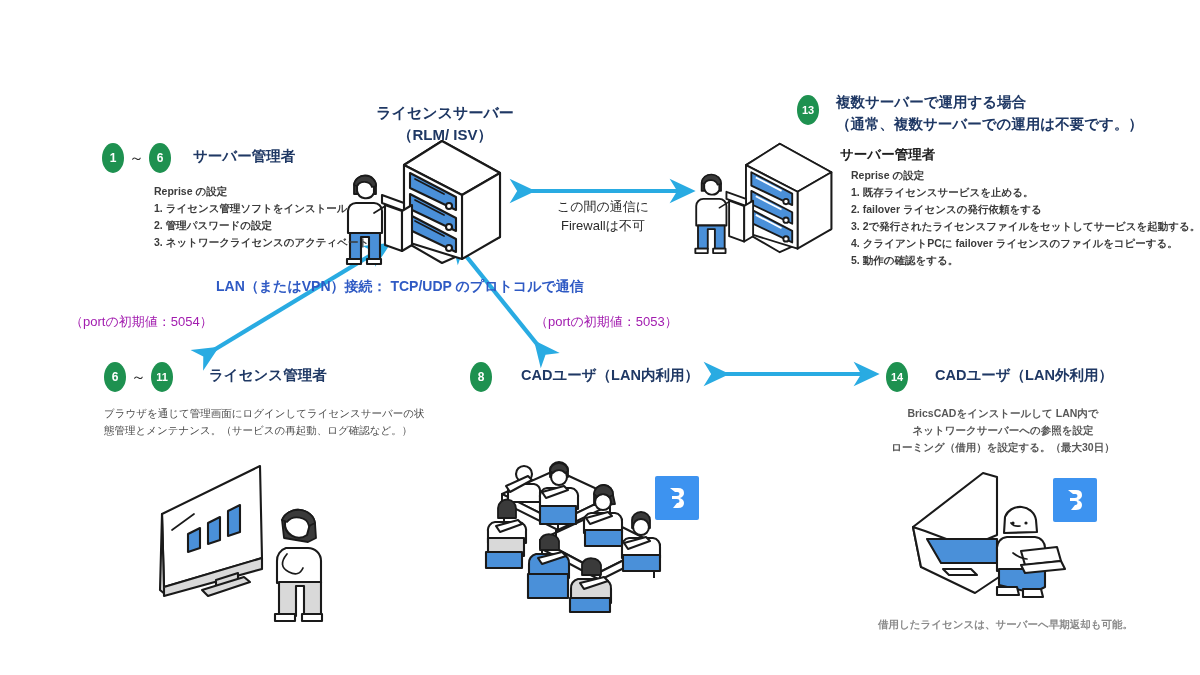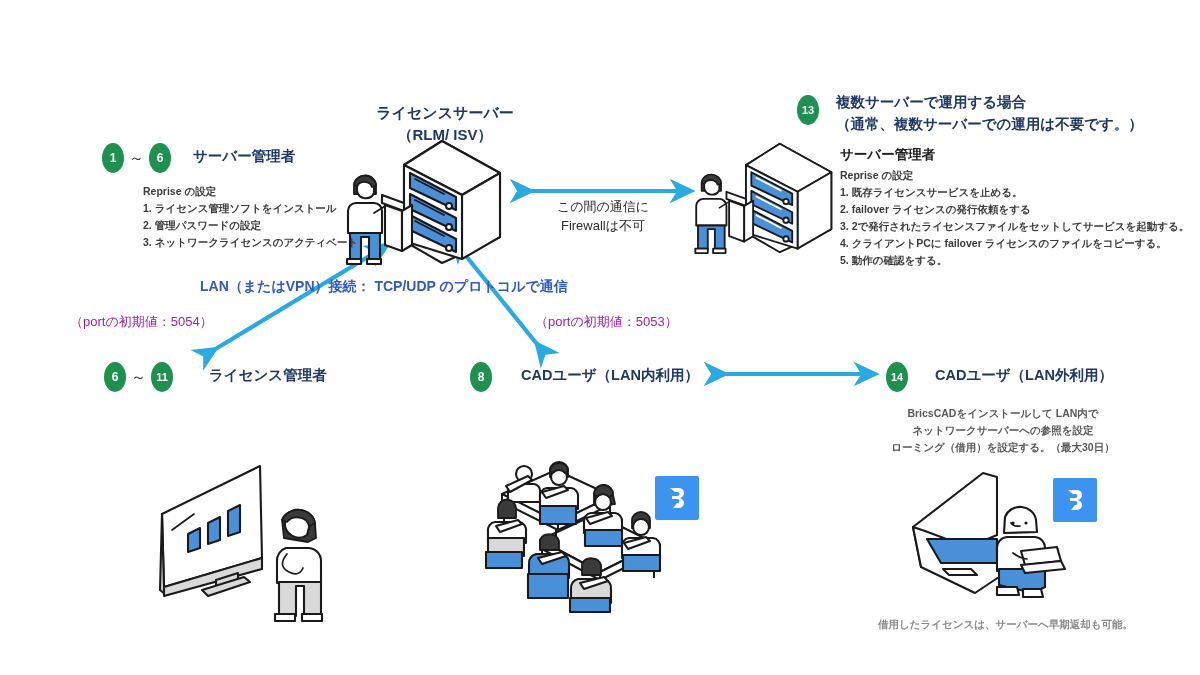--- a/index.html
+++ b/index.html
@@ -24,20 +24,21 @@
     color:#1f3864;font-weight:bold;font-size:14.5px;line-height:1.5;
     white-space:nowrap;
   }
   .heading-dark{
     color:#202020;font-weight:bold;font-size:13.5px;line-height:1.5;
     white-space:nowrap;
   }
   .sub-dark{
     color:#3b3b3b;font-weight:bold;font-size:10.5px;line-height:1.62;
     white-space:nowrap;
+    margin-left:11px;
   }
   .sub-grey{
     color:#585858;font-size:10.5px;line-height:1.62;font-weight:bold;
     white-space:nowrap;
   }
   .body-plain{
     color:#4a4a4a;font-size:10.5px;line-height:1.65;
     white-space:nowrap;
   }
   .lan-label{
@@ -213,33 +214,37 @@
       <path class="blue-fill" d="M18,100 h30 v26 h-11 v-22 h-8 v22 h-11 z"></path>
       <path class="ink" d="M15,126 h14 v5 h-14 z"></path>
       <path class="ink" d="M35,126 h14 v5 h-14 z"></path>
       <path class="ink-thin" d="M42,80 L58,70"></path>
       <polygon class="ink" points="50,62 72,70 72,78 50,70"></polygon>
       <polygon class="ink" points="53,72 70,78 70,118 53,112"></polygon>
       <polygon class="ink" points="70,78 80,72 80,112 70,118"></polygon>
     </g>
   </svg>
 
-  <div class="abs lan-label" style="left:200px;top:278px;">LAN（またはVPN）接続： TCP/UDP のプロトコルで通信</div>
+  <div class="abs lan-label" style="left:216px;top:278px;">LAN（またはVPN）接続： TCP/UDP のプロトコルで通信</div>
 
   <div class="abs port-label" style="left:70px;top:313px;">（portの初期値：5054）</div>
 
   <div class="abs port-label" style="left:535px;top:313px;">（portの初期値：5053）</div>
 
   <div class="abs badge-row" style="left:104px;top:362px;">
     <span class="badge">6</span>
     <span class="tilde">～</span>
     <span class="badge small-num">11</span>
   </div>
   <div class="abs heading-navy" style="left:209px;top:365px;">ライセンス管理者</div>
 
+  <div class="abs" style="left:104px;top:405px;">
+    <div class="body-plain">ブラウザを通じて管理画面にログインしてライセンスサーバーの状</div>
+    <div class="body-plain">態管理とメンテナンス。（サービスの再起動、ログ確認など。）</div>
+  </div>
 
   <svg class="abs" style="left:132px;top:462px;width:220px;height:160px;" viewBox="0 0 220 160">
 
     <polygon class="ink" points="30,52 128,4 130,96 32,125"></polygon>
     <polygon class="grey-fill" points="30,52 32,125 34,133 28,128"></polygon>
     <polygon class="grey-fill" points="32,125 130,96 130,107 32,134"></polygon>
     <polygon class="grey-fill" points="84,118 106,111 106,122 84,129"></polygon>
     <polygon class="grey-fill" points="70,128 112,115 118,120 76,134"></polygon>
 
     <polygon class="blue-fill" points="56,72 68,66 68,86 56,90"></polygon>

